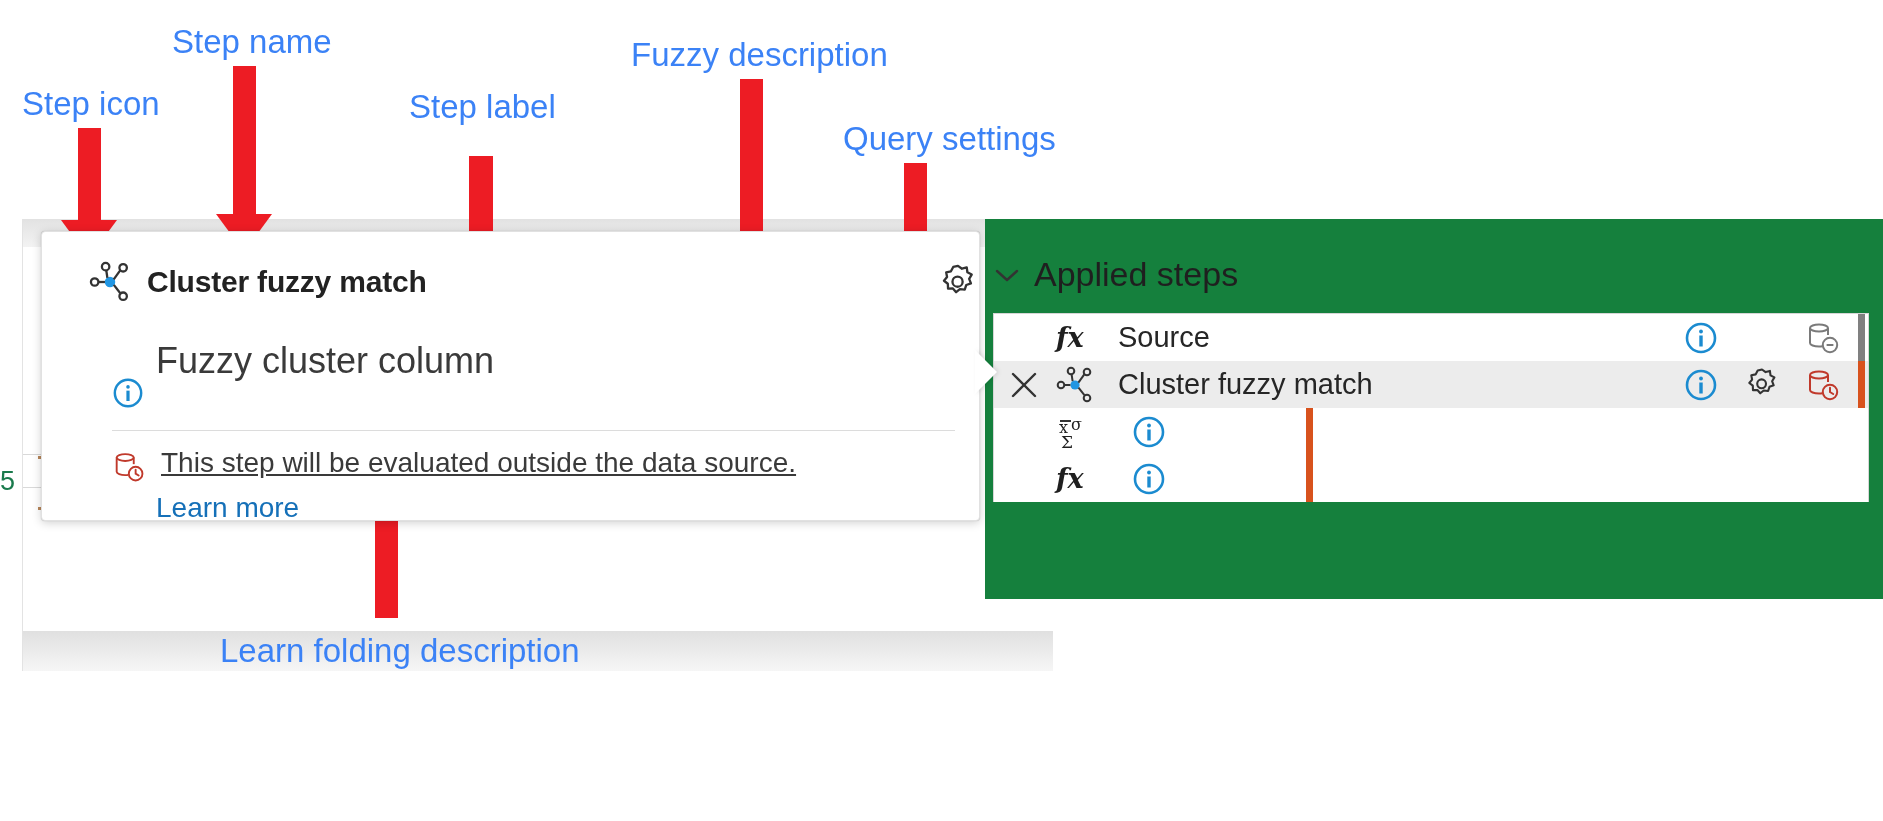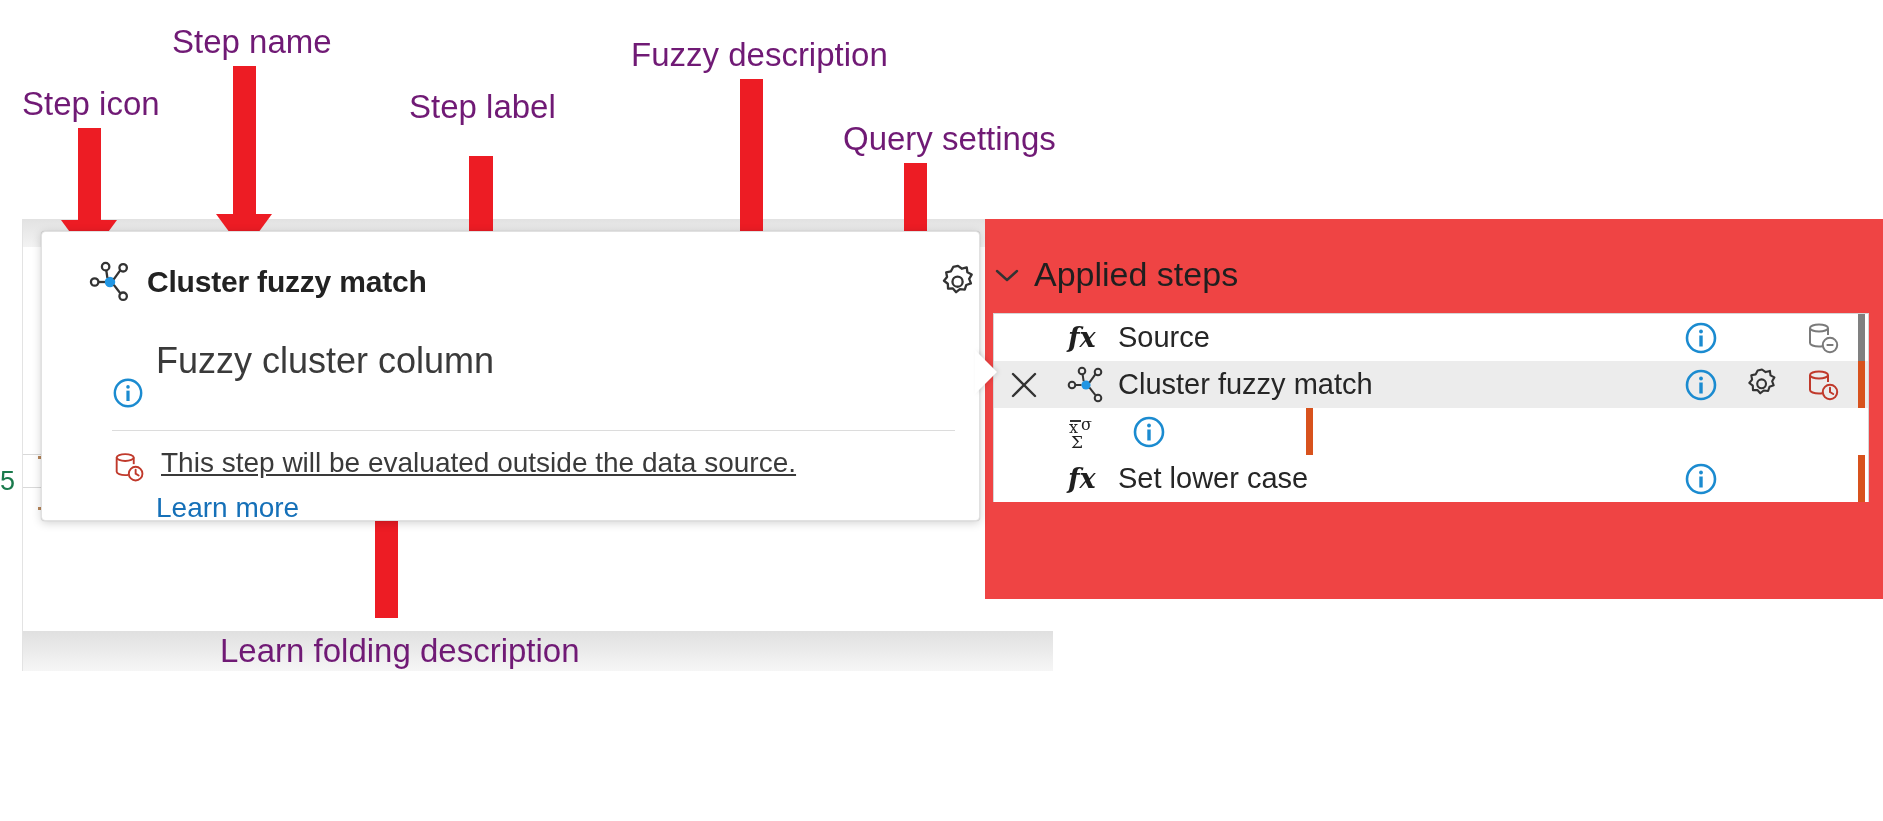--- a/index.html
+++ b/index.html
@@ -10,21 +10,21 @@
     position:relative;
     overflow:hidden;
     -webkit-font-smoothing:antialiased;
   }
   .abs{position:absolute;}
 
   
   .anno{
     font-family:"Liberation Sans", sans-serif;
     font-size:33px;
-    color:#701a75;
+    color:#3b82f6;
     white-space:nowrap;
     line-height:1.1;
   }
 
   
   .arrow-shaft{background:#ED1C24;position:absolute;}
   .arrow-head-down{
     position:absolute;
     width:0;height:0;
     border-left:28px solid transparent;
@@ -113,21 +113,21 @@
     position:absolute;left:114px;top:260px;
     font-size:28px;color:#1570b8;
     text-underline-offset:5px;
     cursor:pointer;
   }
   .tt-gear{position:absolute;left:895px;top:30px;}
 
   
   .steps-panel{
     position:absolute;left:985px;top:219px;width:898px;height:380px;
-    background:#ef4444;
+    background:#15803d;
     z-index:4;
   }
   .steps-header{
     position:absolute;left:9px;top:36px;
     display:flex;align-items:center;gap:14px;
   }
   .steps-chevron{color:#333;font-size:24px;line-height:1;}
   .steps-title{font-size:34px;color:#1f1f1f;}
   .steps-list{
     position:absolute;left:8px;top:94px;width:874px;
@@ -138,21 +138,21 @@
   .step-row{
     position:relative;height:47px;
     display:flex;align-items:center;
     background:#ffffff;
   }
   .step-row.selected{background:#ececec;}
   .step-del{
     width:60px;display:flex;align-items:center;justify-content:center;
   }
   .step-ico{
-    width:64px;display:flex;align-items:center;justify-content:center;
+    width:64px;display:flex;align-items:center;
   }
   .step-name{
     flex:1;font-size:29px;color:#262626;white-space:nowrap;
   }
   .step-info{width:62px;display:flex;align-items:center;justify-content:center;}
   .step-gear{width:60px;display:flex;align-items:center;justify-content:center;}
   .step-db{width:62px;display:flex;align-items:center;justify-content:center;}
   .step-bar{width:14px;display:flex;align-items:center;justify-content:center;}
   .bar-gray{width:7px;height:47px;background:#808080;}
   .bar-orange{width:7px;height:47px;background:#D8521D;}
@@ -301,21 +301,20 @@
         </span>
     </div>
 
     <div class="step-row">
       <span class="step-del"></span>
       <span class="step-ico">
         <svg width="40" height="38" viewBox="0 0 40 38">
           <text x="2" y="28" font-family="DejaVu Serif, serif" font-size="27" font-style="italic" font-weight="bold" fill="#1f1f1f">fx</text>
         </svg>
       </span>
-      <span class="step-name">Set lower case</span>
       <span class="step-info">
         <svg width="34" height="34" viewBox="0 0 34 34">
           <circle cx="17" cy="17" r="14" fill="none" stroke="#1B8BD0" stroke-width="2.6"></circle>
           <circle cx="17" cy="10.5" r="1.9" fill="#1B8BD0"></circle>
           <rect x="15.3" y="14.5" width="3.4" height="11" fill="#1B8BD0"></rect>
         </svg>
       </span>
       <span class="step-gear"></span>
       <span class="step-db"></span>
       <span class="step-bar">

